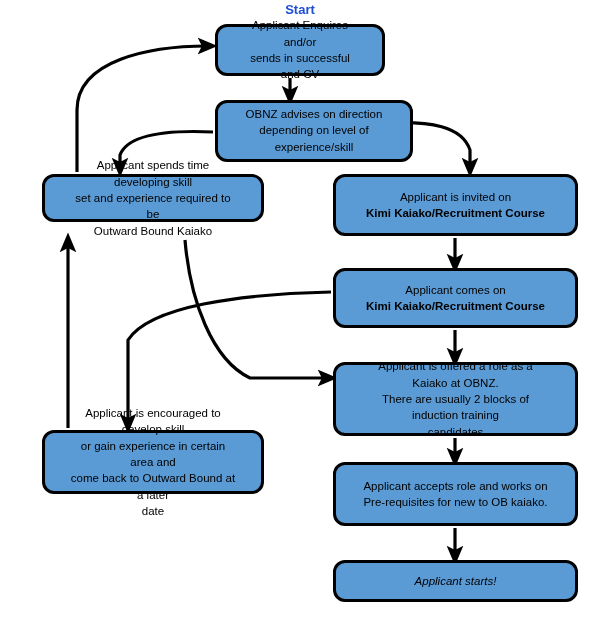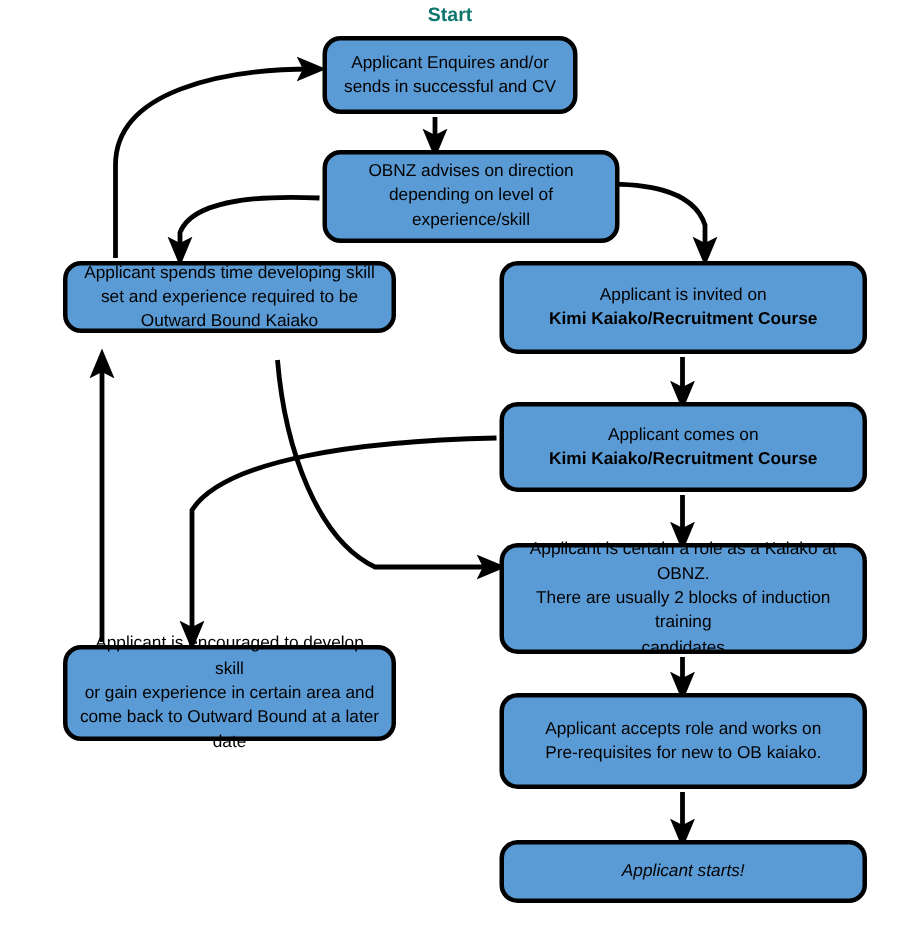--- a/index.html
+++ b/index.html
@@ -33,36 +33,36 @@
     background: #5b9bd5;
     border: 3px solid #000000;
     border-radius: 12px;
     display: flex;
     align-items: center;
     justify-content: center;
     text-align: center;
     color: #000000;
     font-size: 11.5px;
     line-height: 1.42;
-    padding: 4px 8px;
+    padding: 4px 24px;
   }
   .node .txt {
     width: 100%;
   }
   .node .line {
     display: block;
   }
   .node .line.bold {
     font-weight: bold;
   }
   .title {
     position: absolute;
     font-size: 13px;
     font-weight: bold;
-    color: #0f766e;
+    color: #1d4ed8;
     text-align: center;
   }
   
   #node-enquires   { left: 215px; top: 24px;  width: 170px; height: 52px; }
   #node-obnz       { left: 215px; top: 100px; width: 198px; height: 62px; align-items: flex-end; }
   #node-spends     { left: 42px;  top: 174px; width: 222px; height: 48px; }
   #node-invited    { left: 333px; top: 174px; width: 245px; height: 62px; }
   #node-comes      { left: 333px; top: 268px; width: 245px; height: 60px; }
   #node-offered    { left: 333px; top: 362px; width: 245px; height: 74px; }
   #node-encouraged { left: 42px;  top: 430px; width: 222px; height: 64px; }
@@ -139,21 +139,21 @@
 
   <div class="node" id="node-comes">
     <span class="txt">
       <span class="line">Applicant comes on</span>
       <span class="line bold">Kimi Kaiako/Recruitment Course</span>
     </span>
   </div>
 
   <div class="node" id="node-offered">
     <span class="txt">
-      <span class="line">Applicant is certain a role as a Kaiako at OBNZ.</span>
+      <span class="line">Applicant is offered a role as a Kaiako at OBNZ.</span>
       <span class="line">There are usually 2 blocks of induction training</span>
       <span class="line">candidates</span>
     </span>
   </div>
 
   <div class="node" id="node-encouraged">
     <span class="txt">
       <span class="line">Applicant is encouraged to develop skill</span>
       <span class="line">or gain experience in certain area and</span>
       <span class="line">come back to Outward Bound at a later</span>

